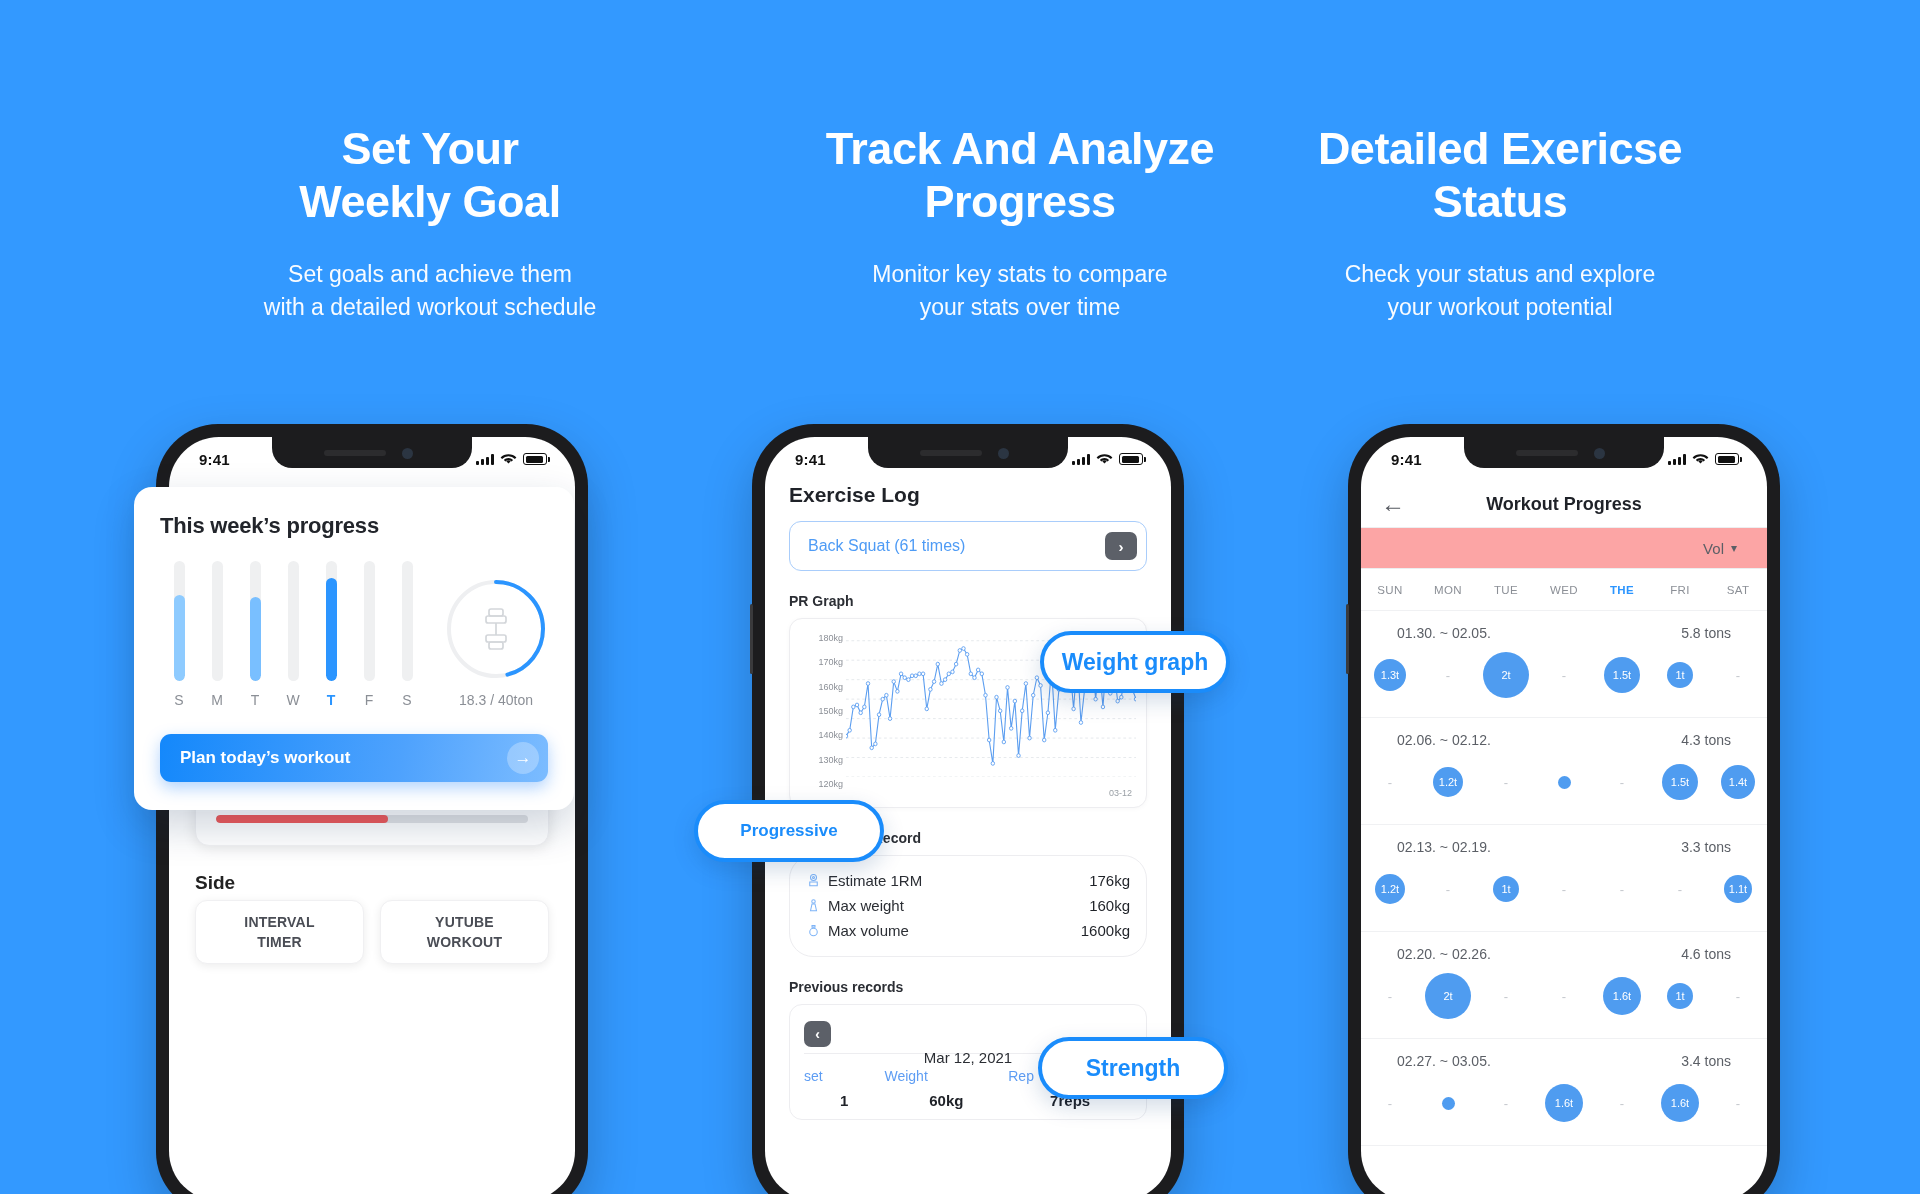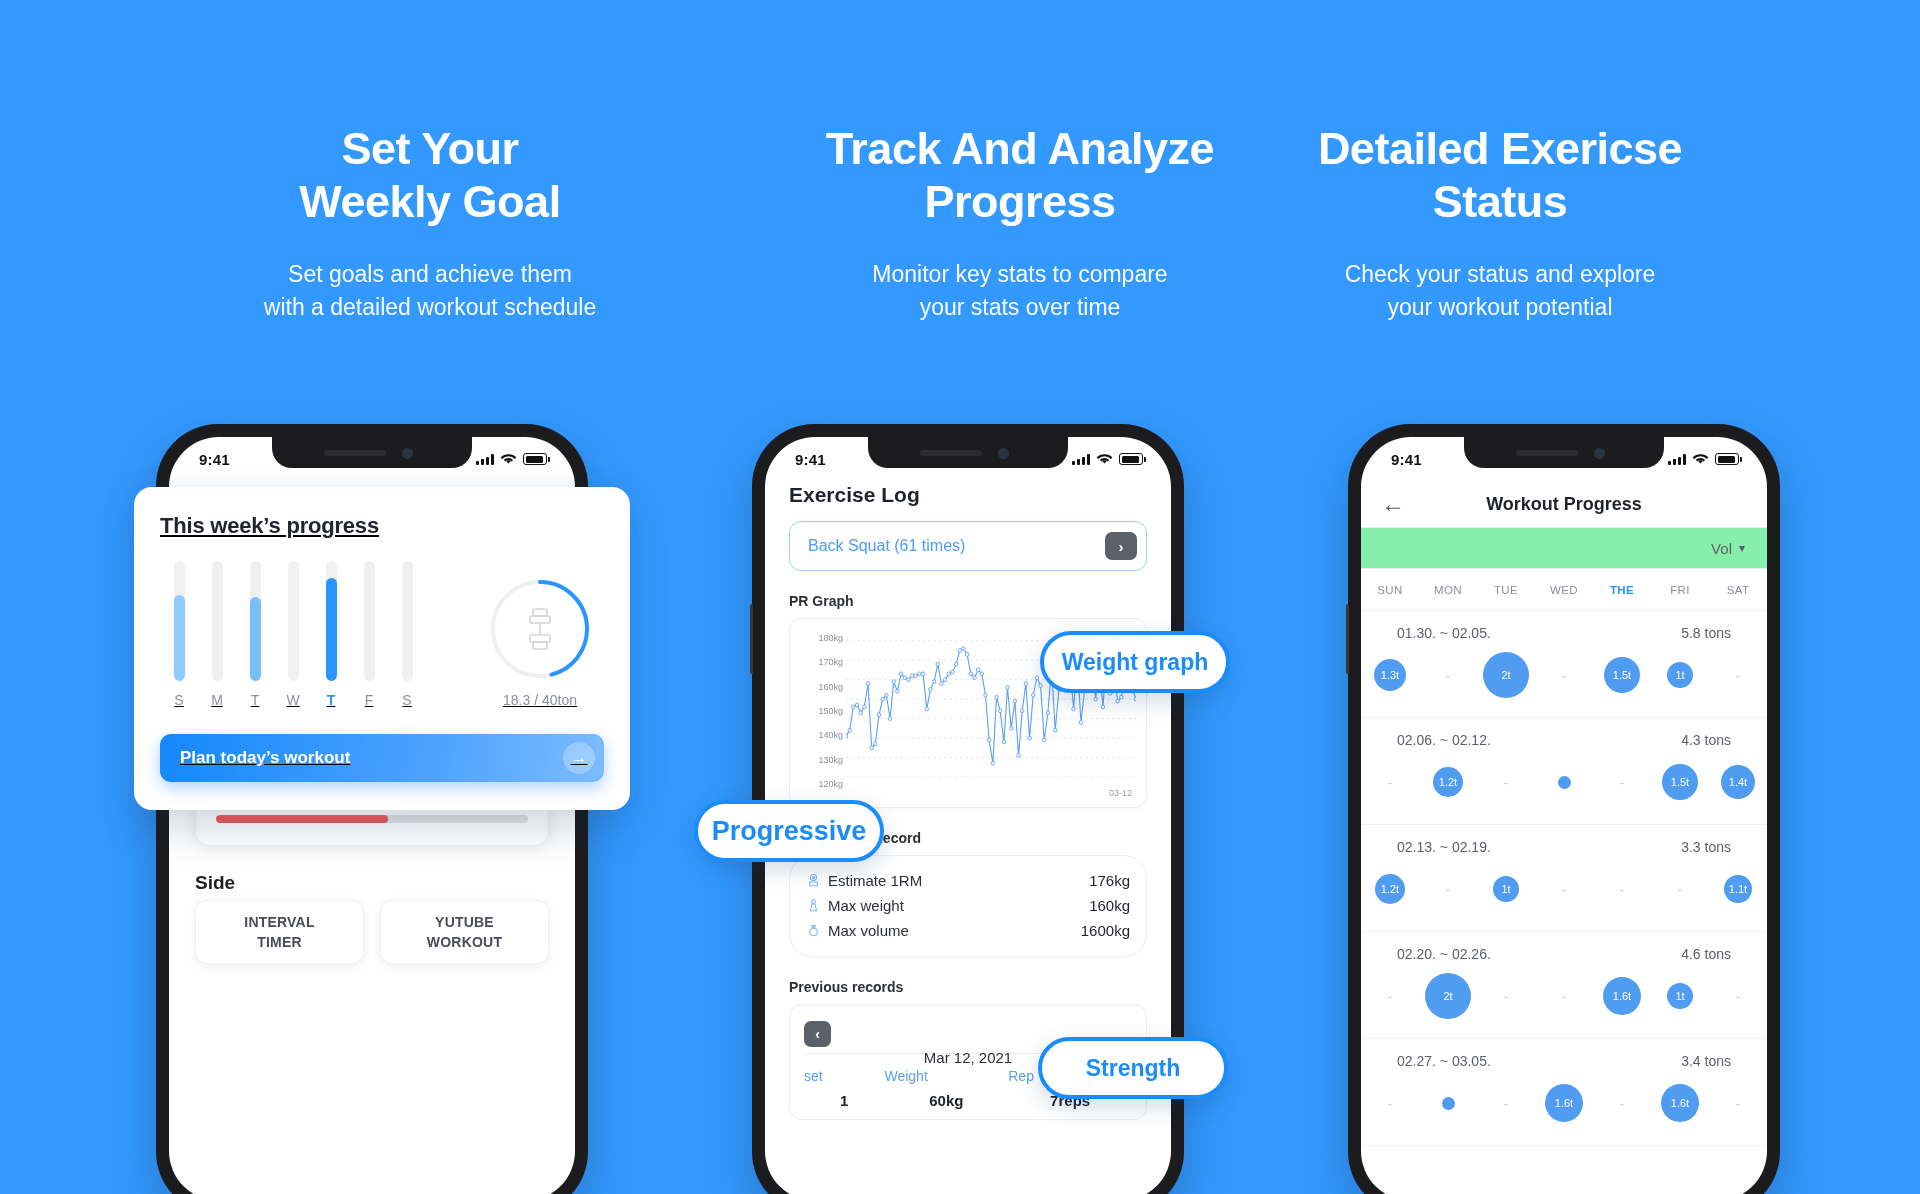--- a/index.html
+++ b/index.html
@@ -98,25 +98,24 @@
   .side-row { display:flex; gap:16px; }
   .side-btn {
     flex:1; background:#fff; border:1px solid #f0f0f2; border-radius:12px;
     box-shadow:0 2px 10px rgba(0,0,0,.08);
     height:64px; display:flex; flex-direction:column; align-items:center; justify-content:center;
     font-size:14px; font-weight:700; color:#4a4d55; line-height:1.45; text-align:center; letter-spacing:.2px;
   }
 
   
   .week-card {
-    position:absolute; left:134px; top:487px; width:496px;
+    position:absolute; left:134px; top:487px; width:440px;
     background:#fff; border-radius:18px; padding:26px 26px 28px;
     box-shadow: 0 16px 42px rgba(12,40,80,.20);
     z-index: 50;
-    text-decoration: underline;
   }
   .week-card h3 { font-size:22px; font-weight:700; color:#22252b; letter-spacing:-.2px; }
   .week-main { display:flex; align-items:flex-end; gap:18px; margin-top:22px; }
   .bars-wrap { display:flex; gap:0; flex:1; }
   .bar-col { width:38px; display:flex; flex-direction:column; align-items:center; }
   .bar-track {
     width:11px; height:120px; background:#eff0f1; border-radius:6px;
     position:relative; overflow:hidden;
   }
   .bar-fill { position:absolute; left:0; right:0; bottom:0; border-radius:6px; }
@@ -190,30 +189,30 @@
   .prev-vals > div:first-child { flex:.65; }
 
   
   .pill {
     position:absolute; z-index:60;
     background:#fff; border:4px solid #1a8cfb; border-radius:40px;
     color:#1a8cfb; font-weight:700; display:flex; align-items:center; justify-content:center;
     box-shadow:0 8px 22px rgba(10,60,120,.18);
   }
   #pill-weight   { left:1040px; top:631px; width:190px; height:62px; font-size:23px; }
-  #pill-progress { left:694px;  top:800px; width:190px; height:62px; font-size:27px; }
+  #pill-progress { left:694px;  top:800px; width:190px; height:62px; font-size:17px; }
   #pill-strength { left:1038px; top:1037px; width:190px; height:62px; font-size:23px; }
 
   
   .p3-nav { height:46px; display:flex; align-items:center; position:relative; padding:0 20px; }
   .p3-back { font-size:24px; color:#55585f; line-height:1; }
   .p3-navtitle { position:absolute; left:0; right:0; text-align:center; font-size:18px; font-weight:700; color:#1f2228; }
   .p3-volbar {
-    height:42px; background:#86efac; border-top:1px solid #eceef0; border-bottom:1px solid #eceef0;
-    display:flex; align-items:center; justify-content:flex-end; padding-right:22px;
+    height:42px; background:#fca5a5; border-top:1px solid #eceef0; border-bottom:1px solid #eceef0;
+    display:flex; align-items:center; justify-content:flex-end; padding-right:30px;
     font-size:15px; color:#5b5f66;
   }
   .p3-volbar .cv { margin-left:7px; font-size:12px; }
   .p3-days { height:42px; display:flex; align-items:center; border-bottom:1px solid #f0f1f3; }
   .p3-days div { flex:1; text-align:center; font-size:11.5px; color:#8b8f96; letter-spacing:.4px; }
   .p3-days div.today { color:#2b95ff; font-weight:700; }
   .wk { padding:14px 0 12px; border-bottom:1px solid #f0f1f3; }
   .wk-head { display:flex; justify-content:space-between; padding:0 36px; }
   .wk-range { font-size:14px; color:#5b5f66; }
   .wk-total { font-size:14px; color:#5b5f66; }

